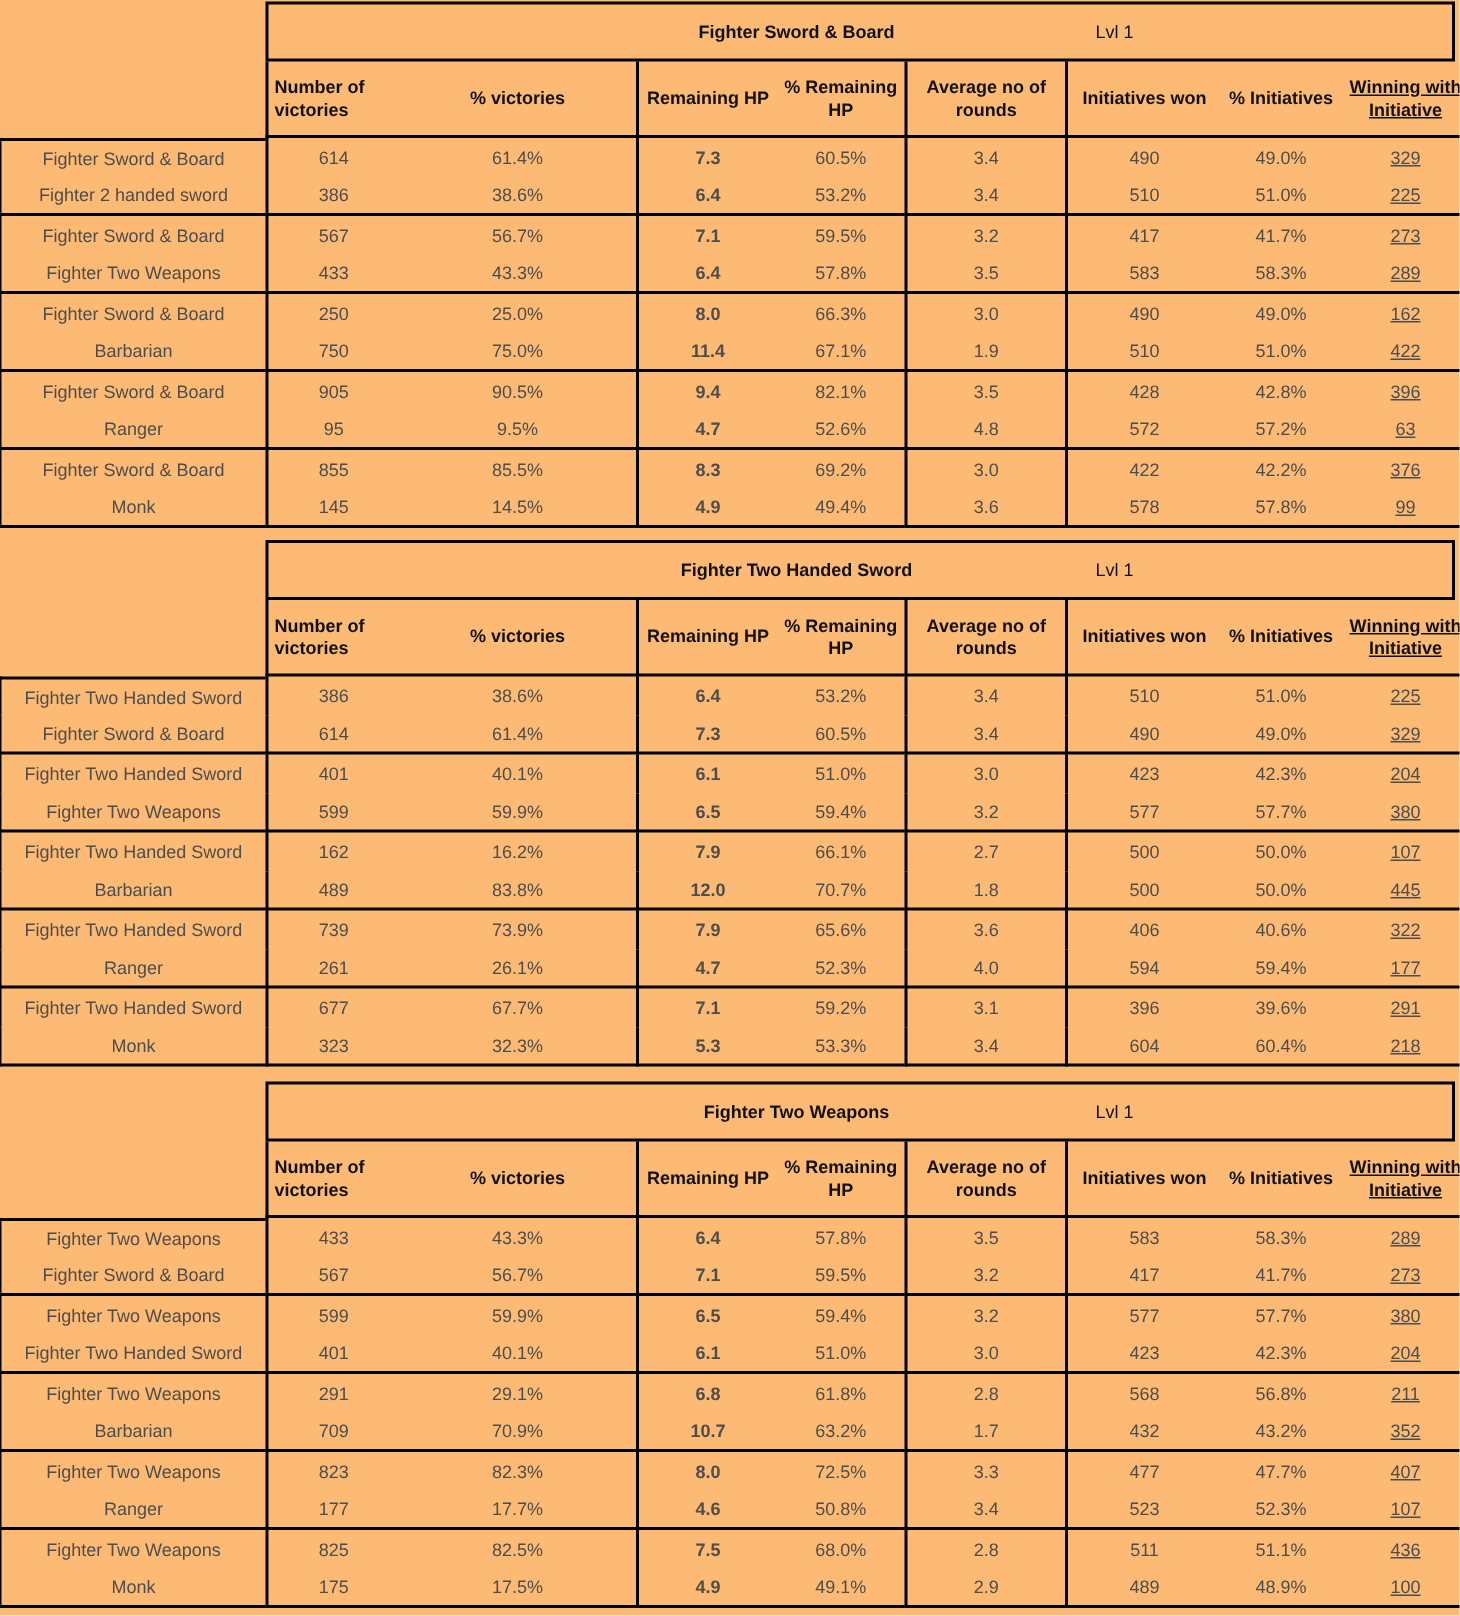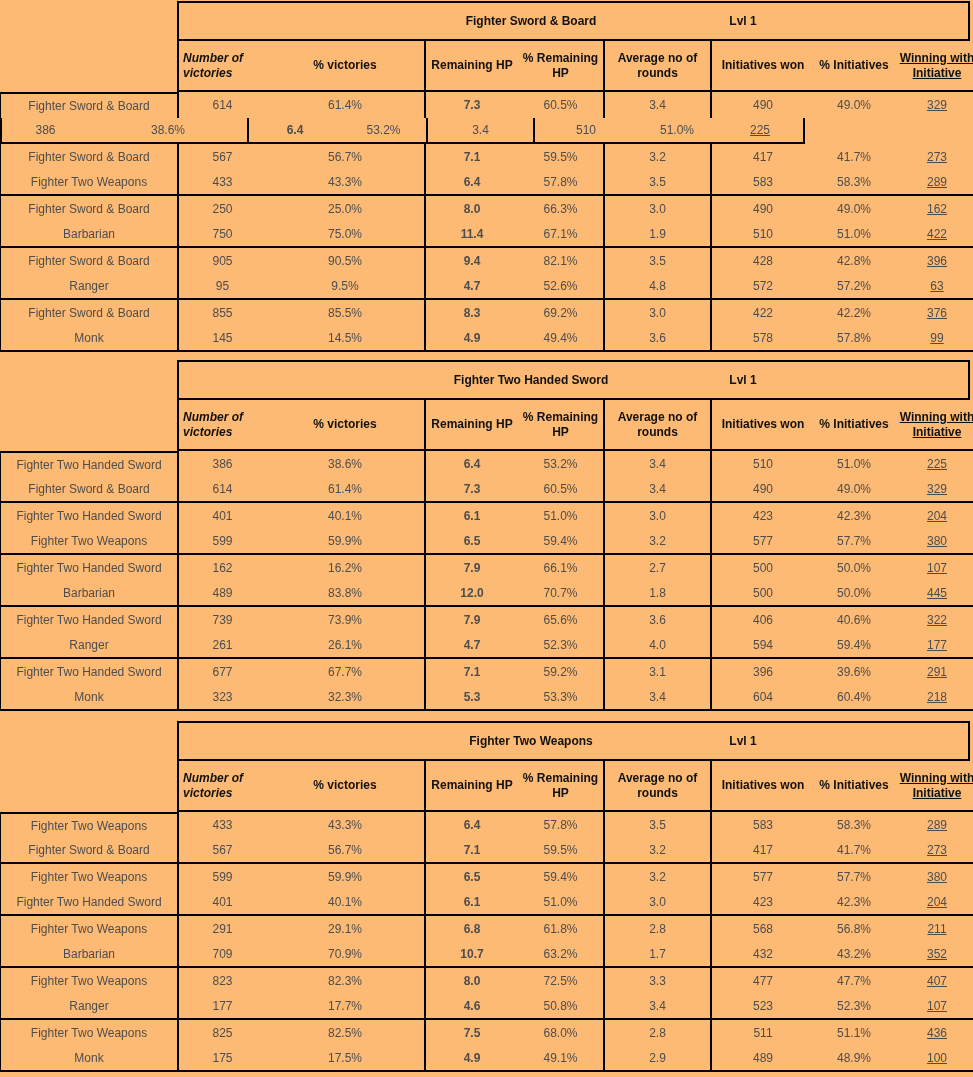--- a/index.html
+++ b/index.html
@@ -49,33 +49,33 @@
     display: flex;
     align-items: center;
     box-sizing: border-box;
   }
   .title-span {
     display: inline-block; width: 339px; text-align: center;
     font-weight: bold; font-size: 12px; color: #111;
   }
   .lvl-span {
     display: inline-block; width: 85px; text-align: center;
-    font-weight: bold; font-size: 12px; color: #111;
+    font-weight: normal; font-size: 12px; color: #111;
   }
 
   
   .header-row { height: 51px; }
   .hdr {
     font-weight: bold;
     color: #111;
     border-bottom: 2px solid #000;
     line-height: 1.25;
     padding: 0 2px;
   }
-  .hdr.halign-left { justify-content: flex-start; text-align: left; padding-left: 4px; font-style: italic; }
+  .hdr.halign-left { justify-content: flex-start; text-align: left; padding-left: 4px; }
 
   
   .data-row { height: 26px; }
   .label-cell { border-left: 1px solid #000; }
   .first-data .label-cell { border-top: 2px solid #000; }
   .pair-end .cell { border-bottom: 2px solid #000; }
 
   .spacer { border: none; background: transparent; }
 </style>
 </head>
@@ -106,20 +106,21 @@
         <div class="cell c1 gs">614</div>
         <div class="cell c2">61.4%</div>
         <div class="cell c3 gs">7.3</div>
         <div class="cell c4">60.5%</div>
         <div class="cell c5 gs">3.4</div>
         <div class="cell c6 gs">490</div>
         <div class="cell c7">49.0%</div>
         <div class="cell c8 gend">329</div>
       </div>
       <div class="row data-row pair-end">
+        <div class="cell c0 label-cell">Fighter 2 handed sword</div>
         <div class="cell c1 gs">386</div>
         <div class="cell c2">38.6%</div>
         <div class="cell c3 gs">6.4</div>
         <div class="cell c4">53.2%</div>
         <div class="cell c5 gs">3.4</div>
         <div class="cell c6 gs">510</div>
         <div class="cell c7">51.0%</div>
         <div class="cell c8 gend">225</div>
       </div>
       <div class="row data-row">

